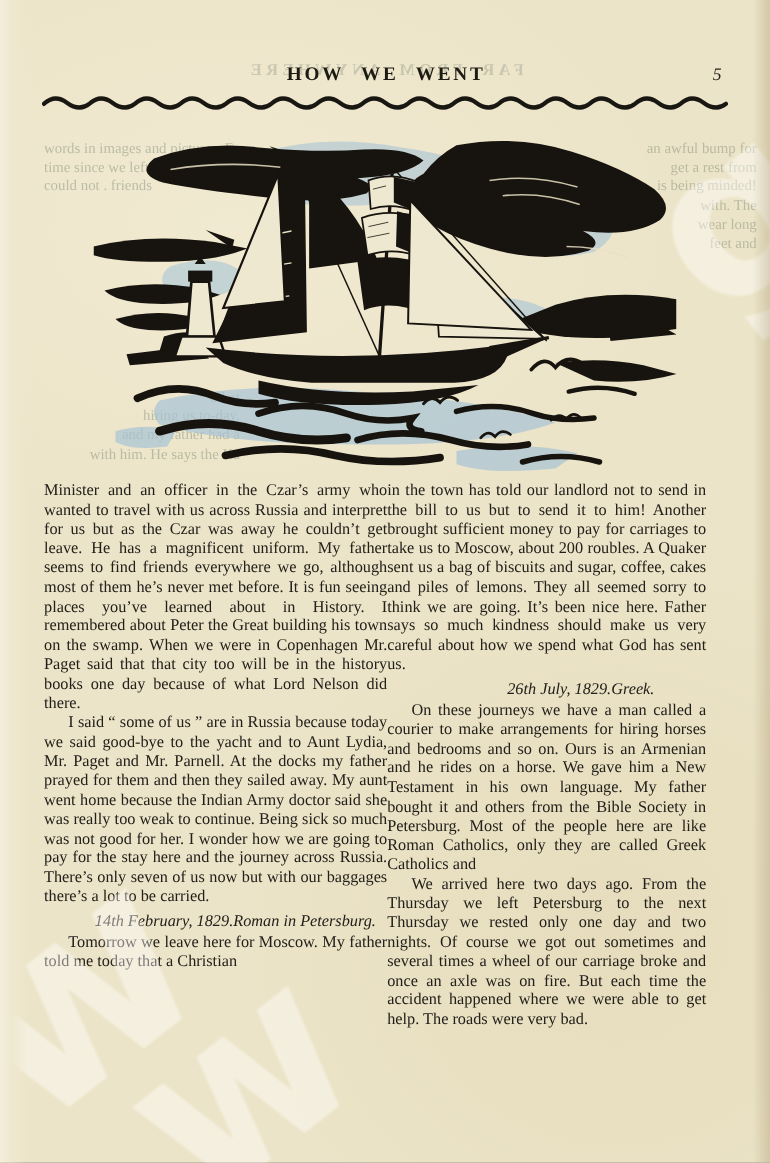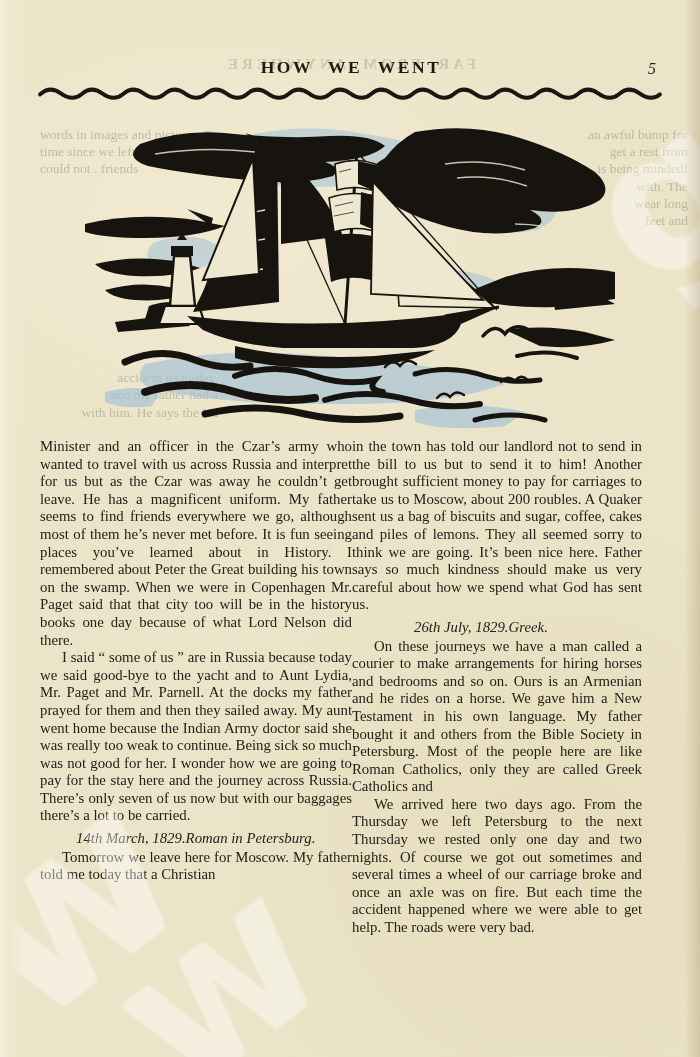--- a/index.html
+++ b/index.html
@@ -63,21 +63,21 @@
   .textblock{
     position:absolute;left:40px;top:438px;width:622px;z-index:3;
     display:flex;
     font-size:14.8px;line-height:17.6px;
   }
   .col{text-align:justify;}
   .col-left{width:312px;}
   .col-right{width:290px;}
   .col p{margin:0;}
   .col p.indent{text-indent:22px;}
-  .entry-head{display:flex;justify-content:flex-start;font-style:italic;
+  .entry-head{display:flex;justify-content:center;font-style:italic;
     margin:5px 0 1px 0;}
   .entry-head.left-entry{padding-left:36px;}
   .entry-head.right-entry{padding-left:62px;}
 </style>
 </head>
 <body>
 
 <div class="page">
 
   <div class="ghost-title">FAR FROM ANYWHERE</div>
@@ -90,21 +90,21 @@
   <div class="ghost tr">
     <div>an awful bump for</div>
     <div>get a rest from</div>
     <div>is being minded!</div>
     <div>with.  The</div>
     <div>wear long</div>
     <div>feet and</div>
   </div>
   <div class="ghost ml">
     <div>all at</div>
-    <div>accident us to-day.</div>
+    <div>hiring us to-day.</div>
     <div>and my father had a</div>
     <div>with him.  He says the Ka</div>
   </div>
 
   <span class="wm wm1">w</span>
   <span class="wm wm2">w</span>
   <span class="wm wm3">g</span>
 
   <div class="running-head">HOW WE WENT</div>
   <div class="folio">5</div>
@@ -214,21 +214,21 @@
       <path stroke-width="2.4" d="M352 274 q7 -8 13 -1 q6 -8 14 -2"></path>
       <path stroke-width="2.4" d="M416 258 q7 -8 14 -1 q6 -8 13 -1"></path>
     </g>
   </svg>
 
   <div class="textblock">
     <div class="col col-left">
       <p>Minister and an officer in the Czar’s army who wanted to travel with us across Russia and interpret for us but as the Czar was away he couldn’t get leave.  He has a magnificent uniform.  My father seems to find friends everywhere we go, although most of them he’s never met before.  It is fun seeing places you’ve learned about in History.  I remembered about Peter the Great building his town on the swamp.  When we were in Copenhagen Mr. Paget said that that city too will be in the history books one day because of what Lord Nelson did there.</p>
       <p class="indent">I said “ some of us ” are in Russia because today we said good-bye to the yacht and to Aunt Lydia, Mr. Paget and Mr. Parnell.  At the docks my father prayed for them and then they sailed away.  My aunt went home because the Indian Army doctor said she was really too weak to continue.  Being sick so much was not good for her.  I wonder how we are going to pay for the stay here and the journey across Russia.  There’s only seven of us now but with our baggages there’s a lot to be carried.</p>
       <div class="entry-head left-entry">
-        <span>14th March, 1829.</span>
+        <span>14th February, 1829.</span>
         <span>Roman in Petersburg.</span>
       </div>
       <p class="indent">Tomorrow we leave here for Moscow.  My father told me today that a Christian</p>
     </div>
     <div class="col col-right">
       <p>in the town has told our landlord not to send in the bill to us but to send it to him!  Another brought sufficient money to pay for carriages to take us to Moscow, about 200 roubles.  A Quaker sent us a bag of biscuits and sugar, coffee, cakes and piles of lemons.  They all seemed sorry to think we are going.  It’s been nice here.  Father says so much kindness should make us very careful about how we spend what God has sent us.</p>
       <div class="entry-head right-entry">
         <span>26th July, 1829.</span>
         <span>Greek.</span>
       </div>

